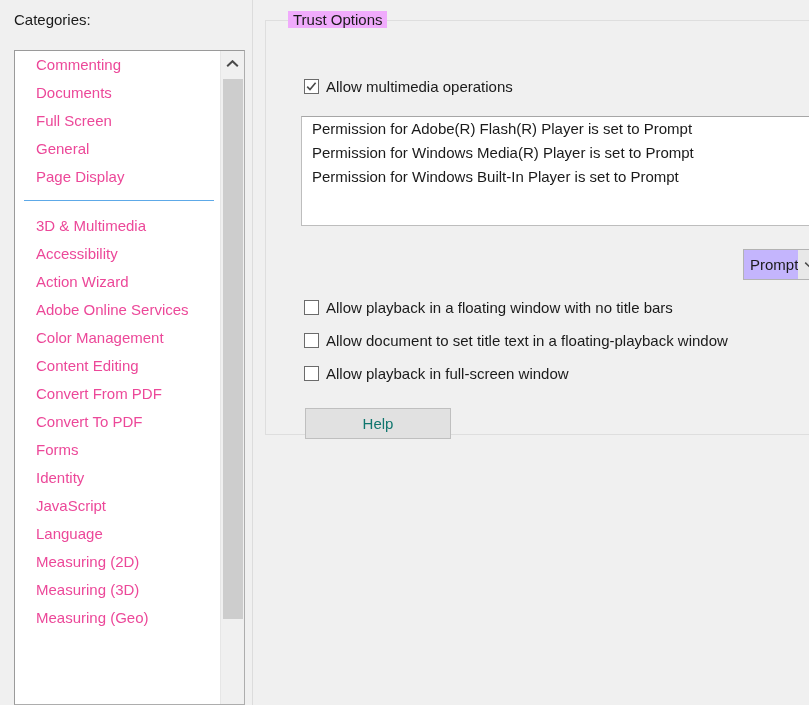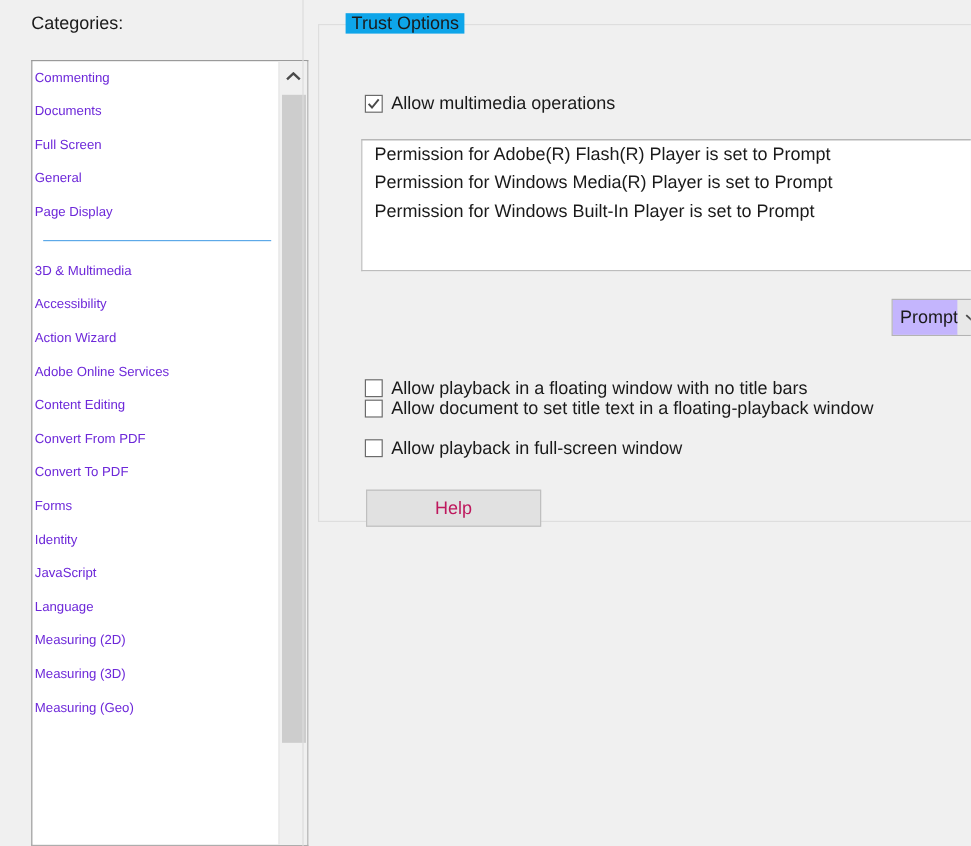--- a/index.html
+++ b/index.html
@@ -13,21 +13,21 @@
     font-family: "Liberation Sans", sans-serif;
     font-size: 15px;
     color: #1a1a1a;
     overflow: hidden;
     position: relative;
   }
 
   
   #left-pane {
     position: absolute;
-    left: 12px; top: 0;
+    left: 0; top: 0;
     width: 252px;
     height: 605px;
   }
   #categories-label {
     position: absolute;
     left: 14px;
     top: 11px;
     font-size: 15px;
     color: #1a1a1a;
     white-space: nowrap;
@@ -47,23 +47,23 @@
   }
   #category-items {
     position: absolute;
     left: 0; top: 0;
     width: 206px;
     height: 100%;
   }
   .cat-item {
     height: 28px;
     line-height: 28px;
-    padding-left: 2px;
-    font-size: 11px;
-    color: #6d28d9;
+    padding-left: 21px;
+    font-size: 15px;
+    color: #ec4899;
     white-space: nowrap;
     box-sizing: border-box;
   }
   .cat-separator {
     height: 21px;
     position: relative;
   }
   .cat-separator::after {
     content: "";
     position: absolute;
@@ -126,21 +126,21 @@
     width: 556px;
     height: 415px;
     border: 1px solid #dedede;
     border-right: none;
     box-sizing: border-box;
   }
   #trust-options-legend {
     position: absolute;
     left: 22px;
     top: -10px;
-    background: #0ea5e9;
+    background: #f0abfc;
     padding: 0 5px;
     font-size: 15px;
     color: #1a1a1a;
     white-space: nowrap;
   }
 
   .checkbox-row {
     position: absolute;
     display: flex;
     align-items: center;
@@ -160,21 +160,21 @@
     left: 1px;
     top: 1px;
   }
   .checkbox-label {
     margin-left: 7px;
     font-size: 15px;
     color: #1a1a1a;
   }
 
   #allow-multimedia-row { left: 38px; top: 57px; }
-  #cb-floating-row      { left: 38px; top: 294px; text-align: right; }
+  #cb-floating-row      { left: 38px; top: 278px; text-align: right; }
   #cb-titletext-row     { left: 38px; top: 311px; justify-content: flex-end; }
   #cb-fullscreen-row    { left: 38px; top: 344px; }
 
   #permission-listbox {
     position: absolute;
     left: 35px;
     top: 95px;
     width: 521px;
     height: 110px;
     background: #ffffff;
@@ -244,21 +244,21 @@
     top: 387px;
     width: 146px;
     height: 31px;
     background: #e1e1e1;
     border: 1px solid #bfbfbf;
     box-sizing: border-box;
     display: flex;
     align-items: center;
     justify-content: center;
     font-size: 15px;
-    color: #be185d;
+    color: #0f766e;
     font-family: "Liberation Sans", sans-serif;
   }
 </style>
 </head>
 <body>
 
 <div id="left-pane">
 
   <div id="categories-label">Categories:</div>
 
@@ -267,20 +267,21 @@
         <div class="cat-item">Commenting</div>
         <div class="cat-item">Documents</div>
         <div class="cat-item">Full Screen</div>
         <div class="cat-item">General</div>
         <div class="cat-item">Page Display</div>
         <div class="cat-separator"></div>
         <div class="cat-item">3D &amp; Multimedia</div>
         <div class="cat-item">Accessibility</div>
         <div class="cat-item">Action Wizard</div>
         <div class="cat-item">Adobe Online Services</div>
+        <div class="cat-item">Color Management</div>
         <div class="cat-item">Content Editing</div>
         <div class="cat-item">Convert From PDF</div>
         <div class="cat-item">Convert To PDF</div>
         <div class="cat-item">Forms</div>
         <div class="cat-item">Identity</div>
         <div class="cat-item">JavaScript</div>
         <div class="cat-item">Language</div>
         <div class="cat-item">Measuring (2D)</div>
         <div class="cat-item">Measuring (3D)</div>
         <div class="cat-item">Measuring (Geo)</div>

